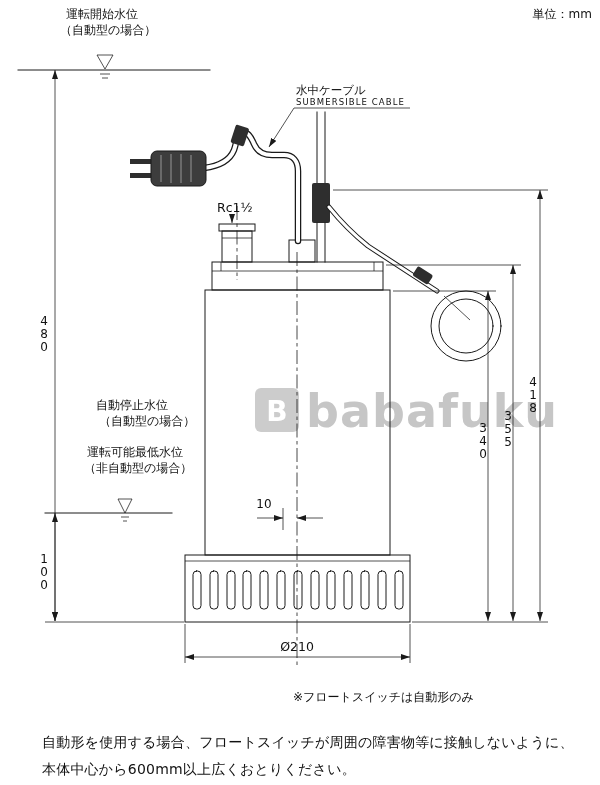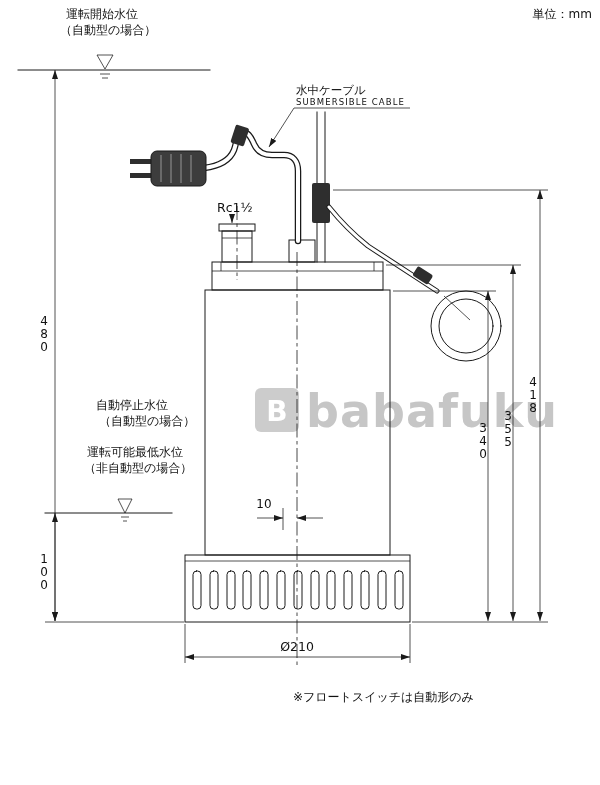--- a/index.html
+++ b/index.html
@@ -178,15 +178,17 @@
     <line class="thin" x1="185" y1="624" x2="185" y2="663"></line>
     <line class="thin" x1="410" y1="624" x2="410" y2="663"></line>
     <line class="thin" x1="185" y1="657" x2="410" y2="657" marker-start="url(#arr)" marker-end="url(#arr)"></line>
   </g>
   <text class="t125" x="297" y="651" text-anchor="middle">Ø210</text>
 
   <text class="t12" x="293" y="701">※フロートスイッチは自動形のみ</text>
 </svg>
 
 <div id="footer">
+  <div>自動形を使用する場合、フロートスイッチが周囲の障害物等に接触しないように、</div>
+  <div>本体中心から600mm以上広くおとりください。</div>
 </div>
 
 </div>
 
 </body></html>

